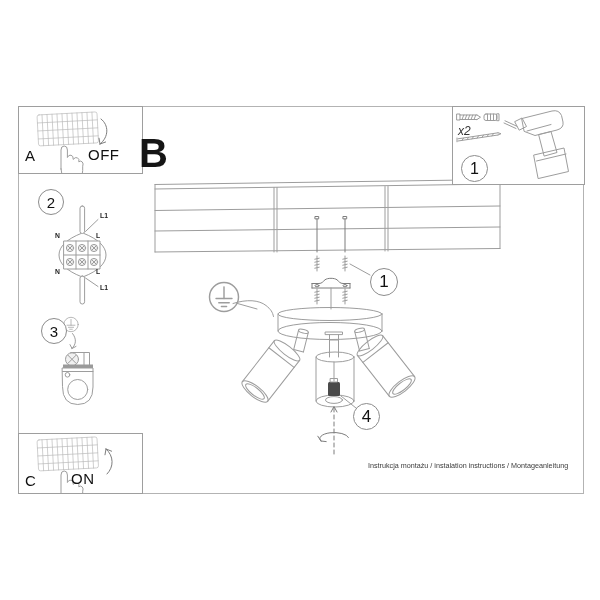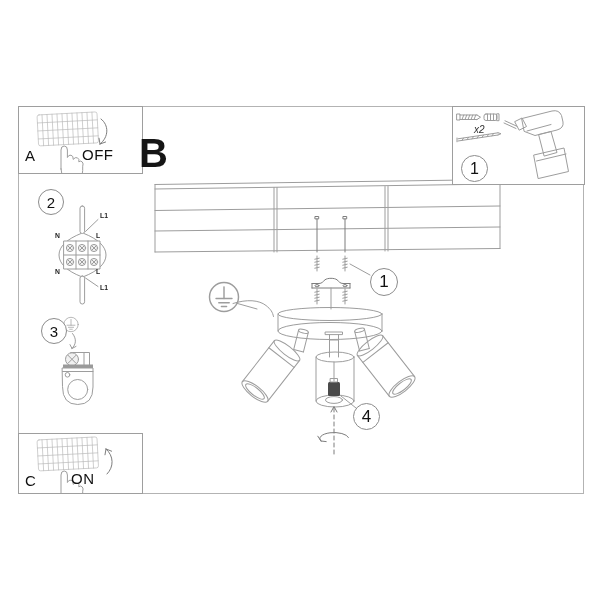--- a/index.html
+++ b/index.html
@@ -22,21 +22,21 @@
   .corner-letter{font-size:15px}
   .switch-word{font-size:15px;letter-spacing:.5px}
   #b-label{left:139px;top:133px;font-size:40px;font-weight:700;line-height:1;color:#151515}
   .badge{position:absolute;border:1.3px solid #8c8c8c;border-radius:50%;background:#fff;display:flex;align-items:center;justify-content:center;color:#111;z-index:4}
   #badge-2{left:38px;top:189px;width:24px;height:24px;font-size:15px}
   #badge-3{left:41px;top:318px;width:24px;height:24px;font-size:15px}
   #badge-1-kit{left:8px;top:48px;width:25px;height:25px;font-size:16px;position:absolute;border:1.3px solid #8c8c8c;border-radius:50%;background:#fff;display:flex;align-items:center;justify-content:center;color:#111}
   #badge-1-mount{left:370px;top:268px;width:26px;height:26px;font-size:17px}
   #badge-4{left:353px;top:403px;width:25px;height:25px;font-size:17px}
   .wlbl{position:absolute;font-size:6.8px;font-weight:bold;color:#222;z-index:4}
-  #x2-label{position:absolute;left:21px;top:16.5px;font-size:10px;font-style:italic;color:#333}
+  #x2-label{position:absolute;left:5px;top:16.5px;font-size:12px;font-style:italic;color:#333}
   #footer{position:absolute;left:368px;top:461px;font-size:7.2px;line-height:9.5px;color:#3b3b3b;z-index:4}
 </style>
 </head>
 <body>
 
 <div id="page-border"></div>
 
 <svg id="main-art" class="art" width="600" height="600" viewBox="0 0 600 600">
   <defs>
     <g id="thread">
@@ -216,21 +216,21 @@
       <line x1="0" y1="8" x2="60" y2="8"></line>
         <line x1="0" y1="16" x2="60" y2="16"></line>
         <line x1="0" y1="24" x2="60" y2="24"></line>
     </g>
     <g transform="translate(32,28)">
       <path class="ffw" d="M10,34 L10,15 Q10,11 13.2,11 Q16.4,11 16.4,15 L16.4,22.5 Q17.6,19.6 20,20.2 Q22.6,20.9 22.2,24.4 Q24.2,21.8 26.4,22.8 Q28.6,23.9 27.8,26.8 Q29.8,25.2 31.3,27 Q32.7,28.7 31.7,31.2 L31.7,35.5 Q31.7,41.5 25.5,43.5 L13.5,43.5 Q10,40 10,34 Z"></path>
     </g>
     <path class="dk" d="M82,12 C90,18 90,30 81,37 M81,37 L80,31.2 M81,37 L86.6,35"></path>
   </svg>
   <span class="lbl corner-letter" style="left:6px;top:40px">A</span>
-  <span class="lbl switch-word" style="left:63px;top:39px">OFF</span>
+  <span class="lbl switch-word" style="left:69px;top:39px">OFF</span>
 </div>
 
 <span class="lbl" id="b-label">B</span>
 
 <div class="panel" id="panel-kit">
   <svg class="art" width="131" height="77" viewBox="0 0 131 77">
     <g>
       <rect x="4" y="7" width="3" height="6"></rect>
       <line x1="7" y1="8" x2="24" y2="8"></line>
         <line x1="7" y1="12.5" x2="24" y2="12.5"></line>
@@ -308,13 +308,14 @@
 <div class="badge" id="badge-4">4</div>
 
 <span class="wlbl" style="left:100px;top:212px">L1</span>
 <span class="wlbl" style="left:55px;top:232px">N</span>
 <span class="wlbl" style="left:96px;top:232px">L</span>
 <span class="wlbl" style="left:55px;top:268px">N</span>
 <span class="wlbl" style="left:96px;top:268px">L</span>
 <span class="wlbl" style="left:100px;top:284px">L1</span>
 
 <div id="footer">
+  <div>Instrukcja montażu / instalation instructions / Montageanleitung</div>
 </div>
 
 </body></html>

